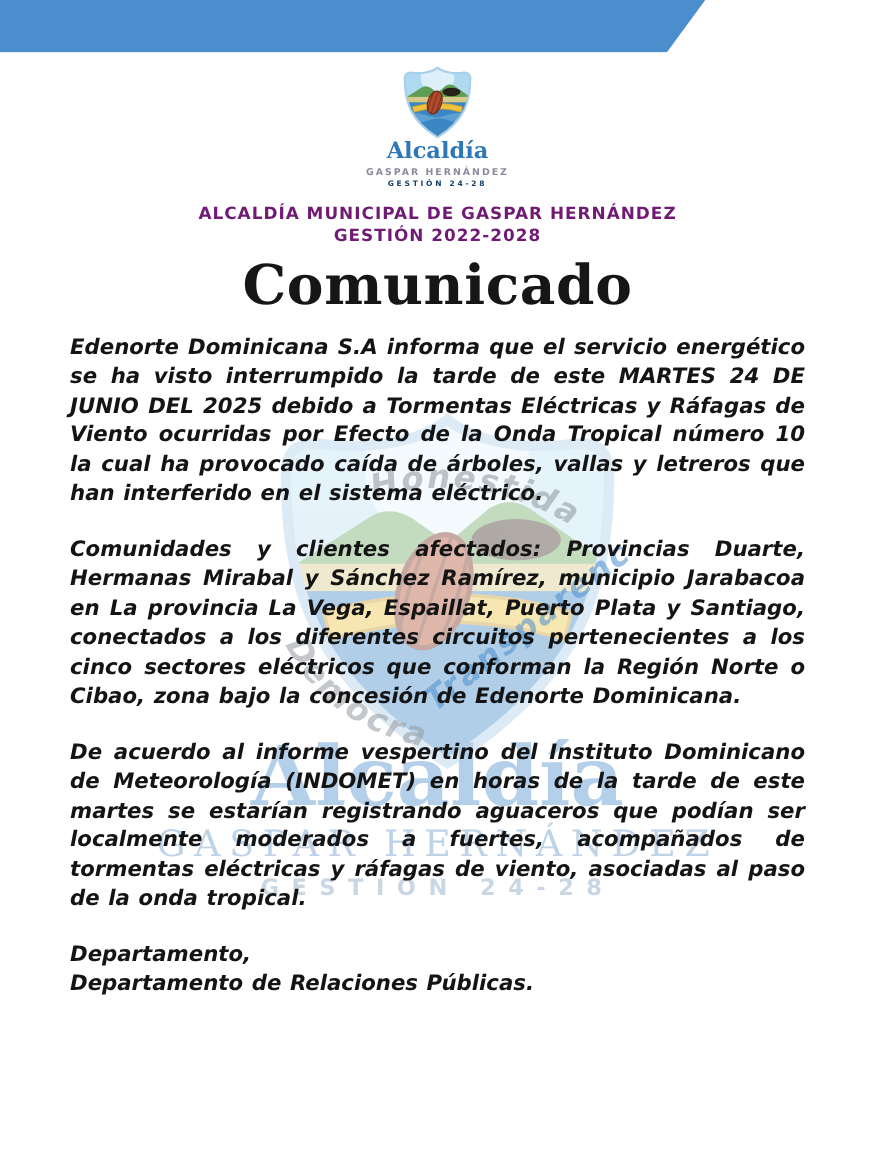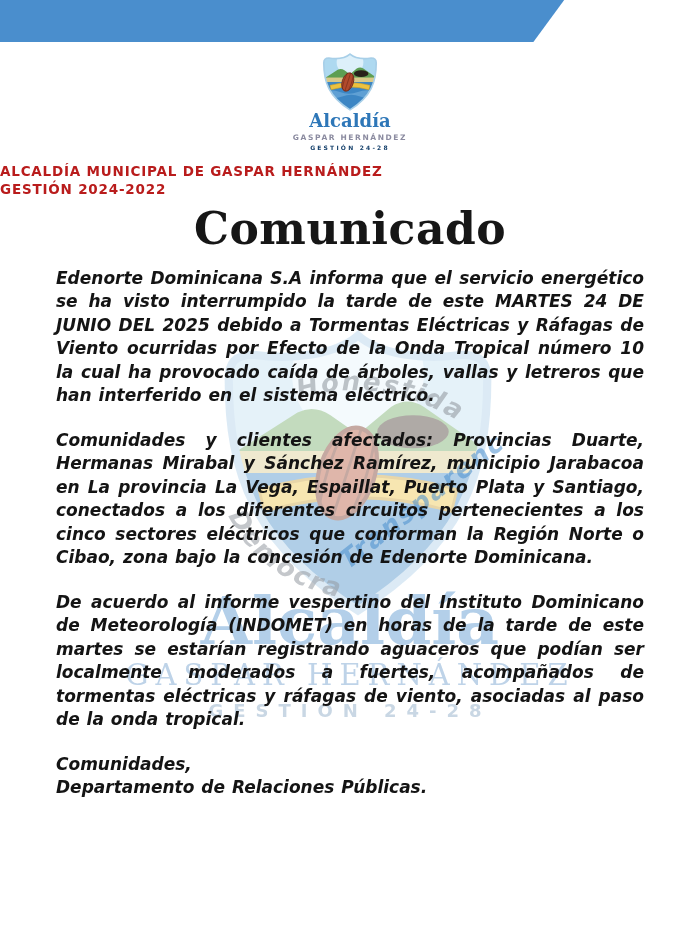--- a/index.html
+++ b/index.html
@@ -78,21 +78,21 @@
     margin-top: 2px;
   }
   .logo-term {
     font-size: 6px;
     font-weight: bold;
     letter-spacing: 2.2px;
     color: #15406b;
     margin-top: 2px;
   }
 
-  .org-lines { margin-top: 11px; color: #b91c1c; }
+  .org-lines { margin-top: 11px; text-align: center; color: #701a75; }
   .org-line1, .org-line2 {
     font-size: 13.5px;
     font-weight: bold;
     letter-spacing: 0.8px;
     line-height: 18px;
   }
 
   .doc-title {
     margin-top: 9px;
     text-align: center;
@@ -200,29 +200,29 @@
         </g>
         <path d="M50 2 C58 9 74 11 88 9 C95 9 97 12 97 18 C97 52 88 78 50 102 C12 78 3 52 3 18 C3 12 5 9 12 9 C26 11 42 9 50 2 Z" fill="none" stroke="#a8cfe8" stroke-width="3"></path>
       </svg>
       <div class="logo-name">Alcaldía</div>
       <div class="logo-sub">GASPAR HERNÁNDEZ</div>
       <div class="logo-term">GESTIÓN 24-28</div>
     </div>
 
     <div class="org-lines">
       <div class="org-line1">ALCALDÍA  MUNICIPAL DE GASPAR HERNÁNDEZ</div>
-      <div class="org-line2">GESTIÓN 2024-2022</div>
+      <div class="org-line2">GESTIÓN 2022-2028</div>
     </div>
 
     <div class="doc-title">Comunicado</div>
 
     <div class="body-text">
       <p>Edenorte Dominicana S.A informa que el servicio energético se ha visto interrumpido la tarde de este MARTES 24 DE JUNIO DEL 2025 debido a Tormentas Eléctricas y Ráfagas de Viento ocurridas por Efecto de la Onda Tropical número 10 la cual ha provocado caída de árboles, vallas y letreros que han interferido en el sistema eléctrico.</p>
       <p>Comunidades y clientes afectados: Provincias Duarte, Hermanas Mirabal y Sánchez Ramírez, municipio Jarabacoa en La provincia La Vega, Espaillat, Puerto Plata y Santiago, conectados a los diferentes circuitos pertenecientes a los cinco sectores eléctricos que conforman la Región Norte o Cibao, zona bajo la concesión de Edenorte Dominicana.</p>
       <p>De acuerdo al informe vespertino del Instituto Dominicano de Meteorología (INDOMET) en horas de la tarde de este martes se estarían registrando aguaceros que podían ser localmente moderados a fuertes, acompañados de tormentas eléctricas y ráfagas de viento, asociadas al paso de la onda tropical.</p>
       <div class="closing">
-        <p>Comunidades,</p>
+        <p>Departamento,</p>
         <p>Departamento de Relaciones Públicas.</p>
       </div>
     </div>
 
   </div>
 </div>
 
 </body></html>

